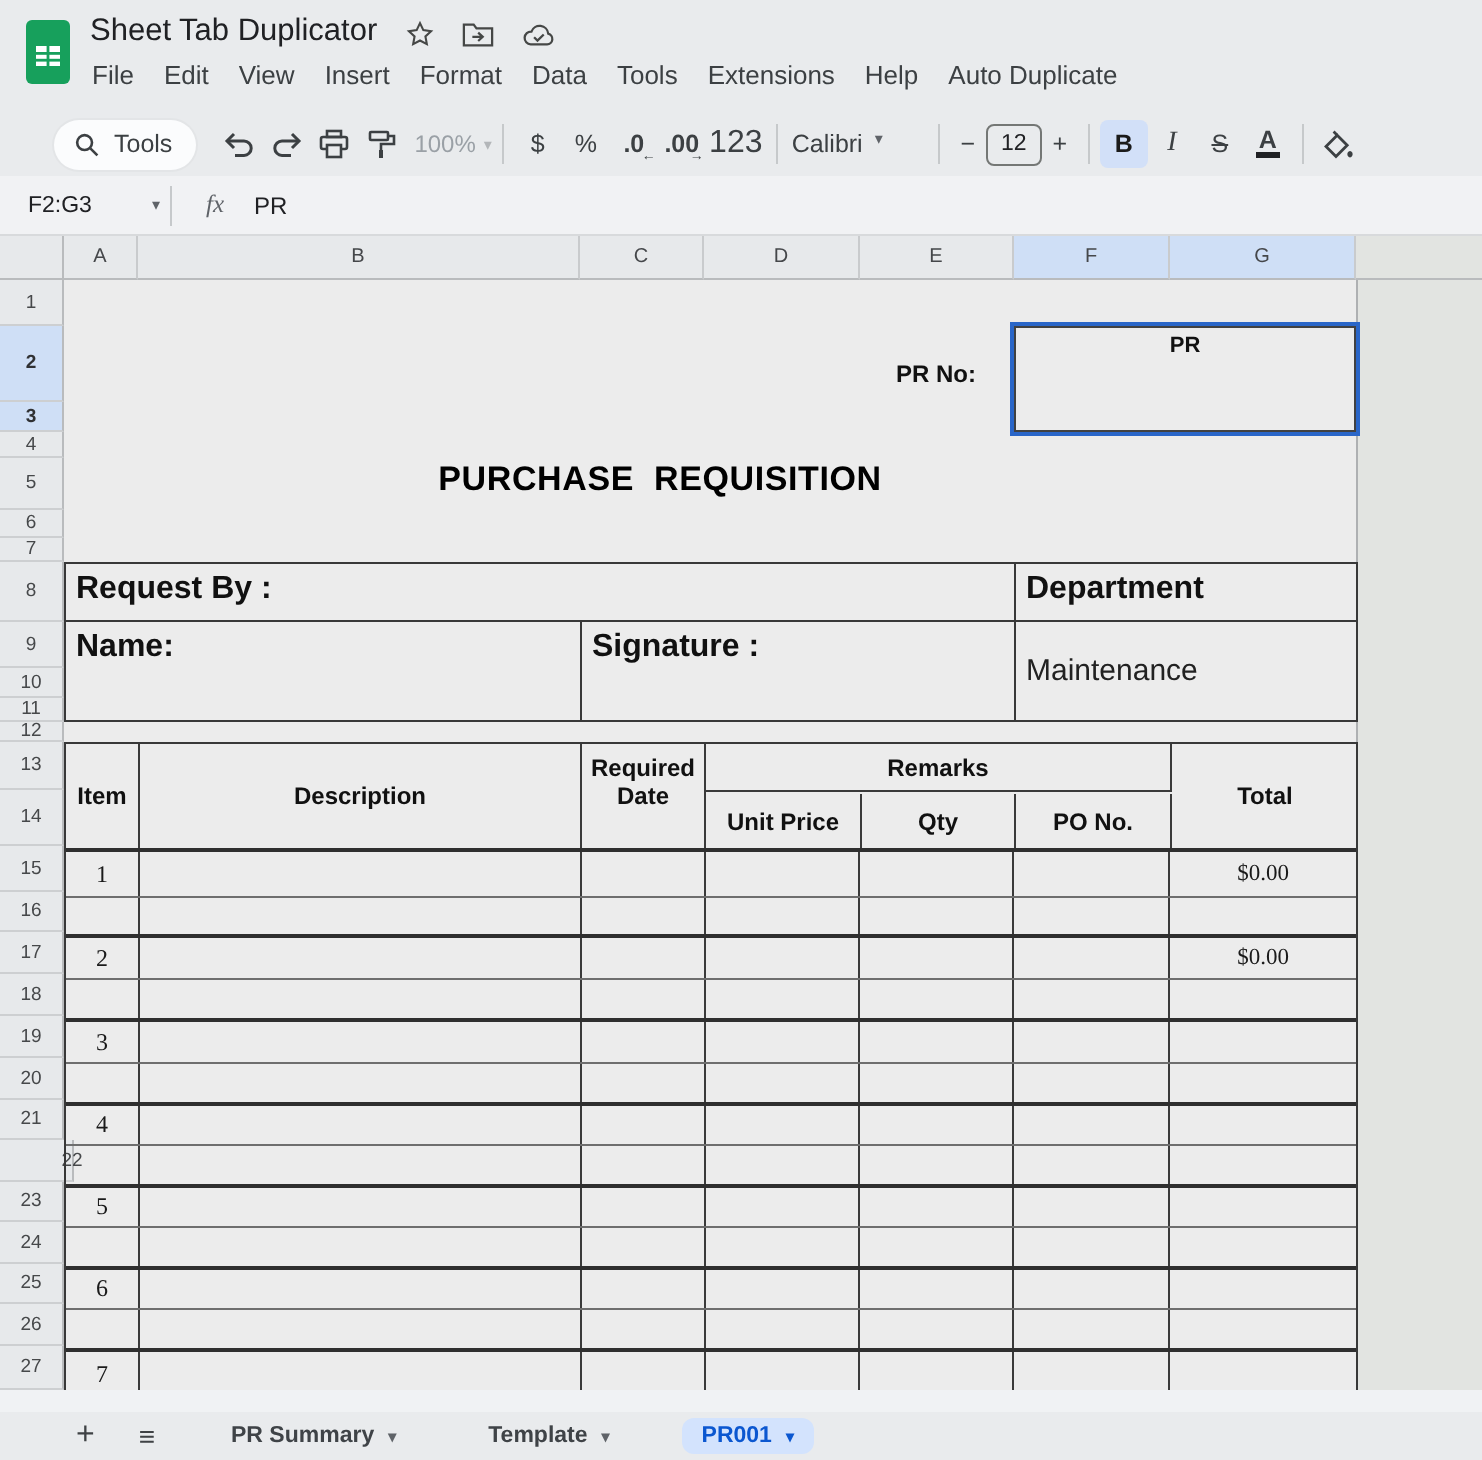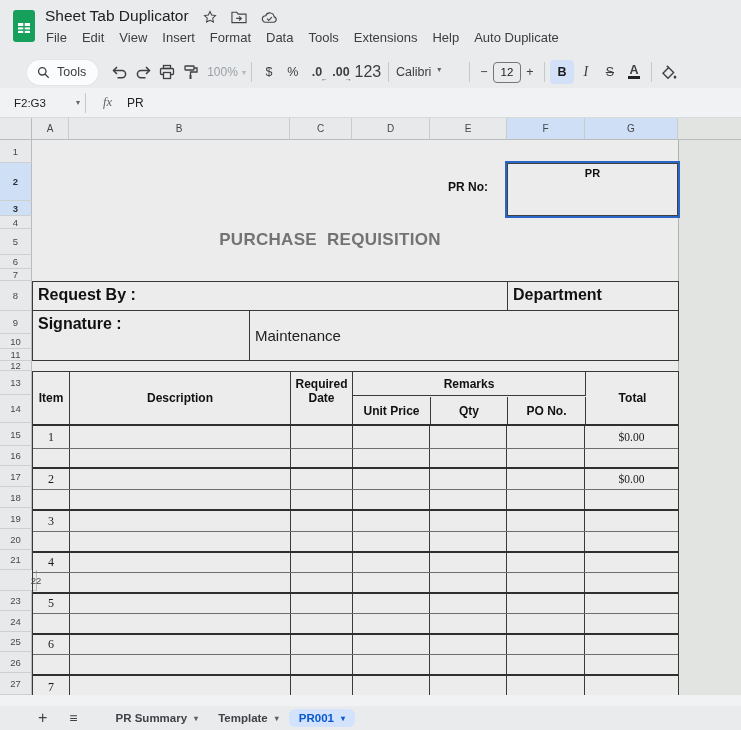--- a/index.html
+++ b/index.html
@@ -64,21 +64,21 @@
     align-items:center;justify-content:center;}
   .rowh.sel{background:#cfdff6;color:#303133;font-weight:600;}
 
   
   .pr-no-label{left:377px;top:38px;width:111px;height:18px;line-height:18px;text-align:right;
     font-weight:bold;font-size:12px;color:#111;}
   .sel-box{left:505px;top:21px;width:175px;height:57px;border:2px solid #2a66c8;box-sizing:border-box;}
   .sel-box-inner{position:absolute;inset:0;border:1px solid #414141;box-sizing:border-box;
     text-align:center;font-weight:bold;font-size:11px;color:#111;padding-top:3px;}
   .doc-title{left:180px;top:87px;width:300px;height:26px;line-height:26px;text-align:center;
-    font-weight:bold;font-size:17px;color:#737373;letter-spacing:.3px;white-space:pre;}
+    font-weight:bold;font-size:17px;color:#000000;letter-spacing:.3px;white-space:pre;}
 
   .req-table{left:32px;top:141px;width:647px;height:80px;border:1.5px solid #383838;box-sizing:border-box;
     display:flex;flex-direction:column;}
   .rt-top{height:29px;border-bottom:1.5px solid #383838;display:flex;flex:0 0 auto;box-sizing:border-box;}
   .rt-low{flex:1;display:flex;}
   .rt-cell{box-sizing:border-box;font-weight:bold;font-size:16px;color:#111;padding:4px 0 0 5px;}
   .rt-c1{width:475px;border-right:1.5px solid #383838;}
   .rt-name{width:258px;border-right:1.5px solid #383838;}
   .rt-sig{width:217px;border-right:1.5px solid #383838;}
   .rt-dept-val{flex:1;display:flex;align-items:center;padding-left:5px;font-size:15px;color:#222;}
@@ -98,21 +98,21 @@
   .serif{font-family:"Liberation Serif", serif;}
   .item-num{font-size:12px;color:#1a1a1a;}
   .total-val{font-size:11.5px;color:#1a1a1a;}
 
   
   .bottomstrip{position:absolute;top:695px;left:0;width:741px;height:11px;background:#f0f2f4;}
   .tabbar{position:absolute;top:706px;left:0;width:741px;height:24px;background:#e9ebed;
     display:flex;align-items:center;}
   .tb-add{margin-left:38px;font-size:16px;color:#3f4245;}
   .tb-all{margin-left:22px;font-size:14px;color:#3f4245;}
-  .sheet-tabs{display:flex;align-items:center;margin-left:28px;}
+  .sheet-tabs{display:flex;align-items:center;margin-left:28px;gap:26px;}
   .stab{display:flex;align-items:center;gap:7px;font-size:11.5px;font-weight:600;color:#3f4347;
     padding:3px 10px;border-radius:6px;}
   .stab .stab-caret{font-size:8px;color:#5f6368;}
   .stab.active{background:#d3e3fd;color:#0b57d0;font-weight:bold;}
   .stab.active .stab-caret{color:#0b57d0;}
 
   svg{display:block;}
 </style>
 </head>
 <body>
@@ -303,20 +303,21 @@
   </div>
 
   <div class="abs doc-title">PURCHASE  REQUISITION</div>
 
   <div class="abs req-table">
     <div class="rt-top">
       <div class="rt-cell rt-c1">Request By :</div>
       <div class="rt-cell" style="flex:1">Department</div>
     </div>
     <div class="rt-low">
+      <div class="rt-cell rt-name">Name:</div>
       <div class="rt-cell rt-sig">Signature :</div>
       <div class="rt-dept-val">Maintenance</div>
     </div>
   </div>
 
   <div class="abs items-table">
     <div class="it-header">
       <div class="hcell" style="left:0;top:0;width:37px;height:52px;border-right:1px solid #3a3a3a">Item</div>
       <div class="hcell" style="left:37px;top:0;width:221px;height:52px;border-right:1px solid #3a3a3a">Description</div>
       <div class="hcell" style="left:258px;top:0;width:62px;height:52px;border-right:1px solid #3a3a3a;padding:0 6px;align-items:flex-start;padding-top:5px">Required Date</div>

